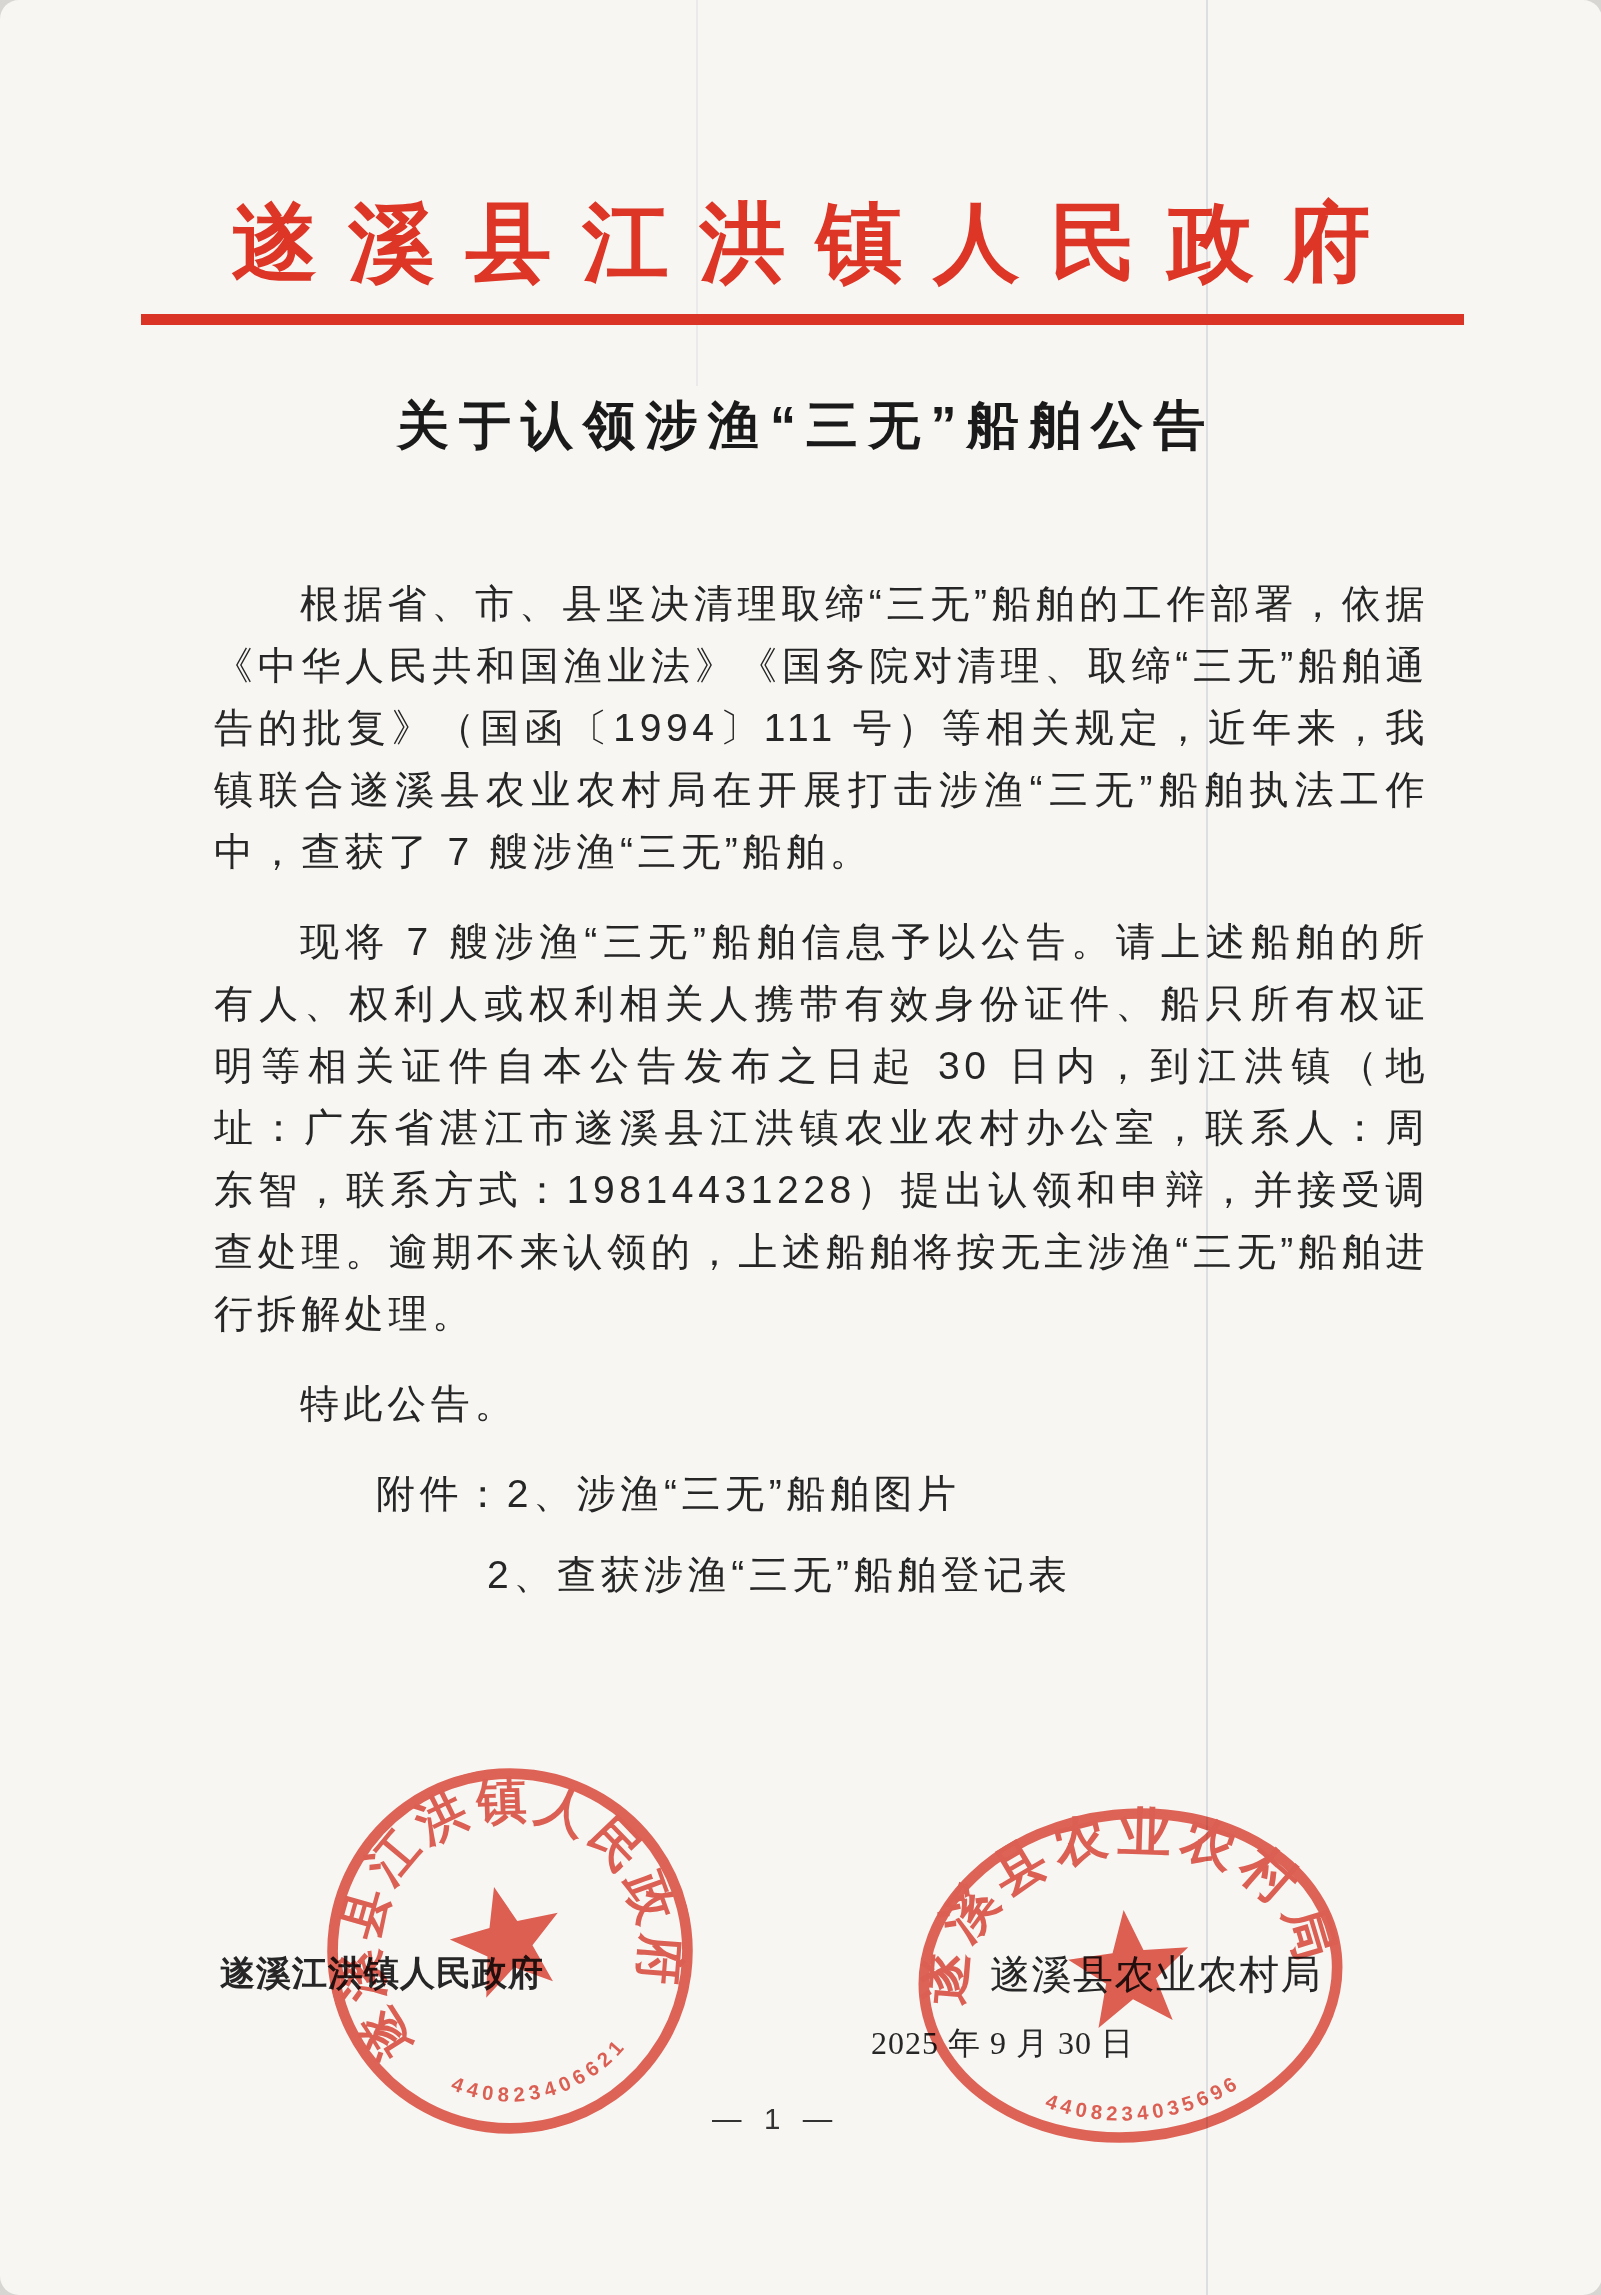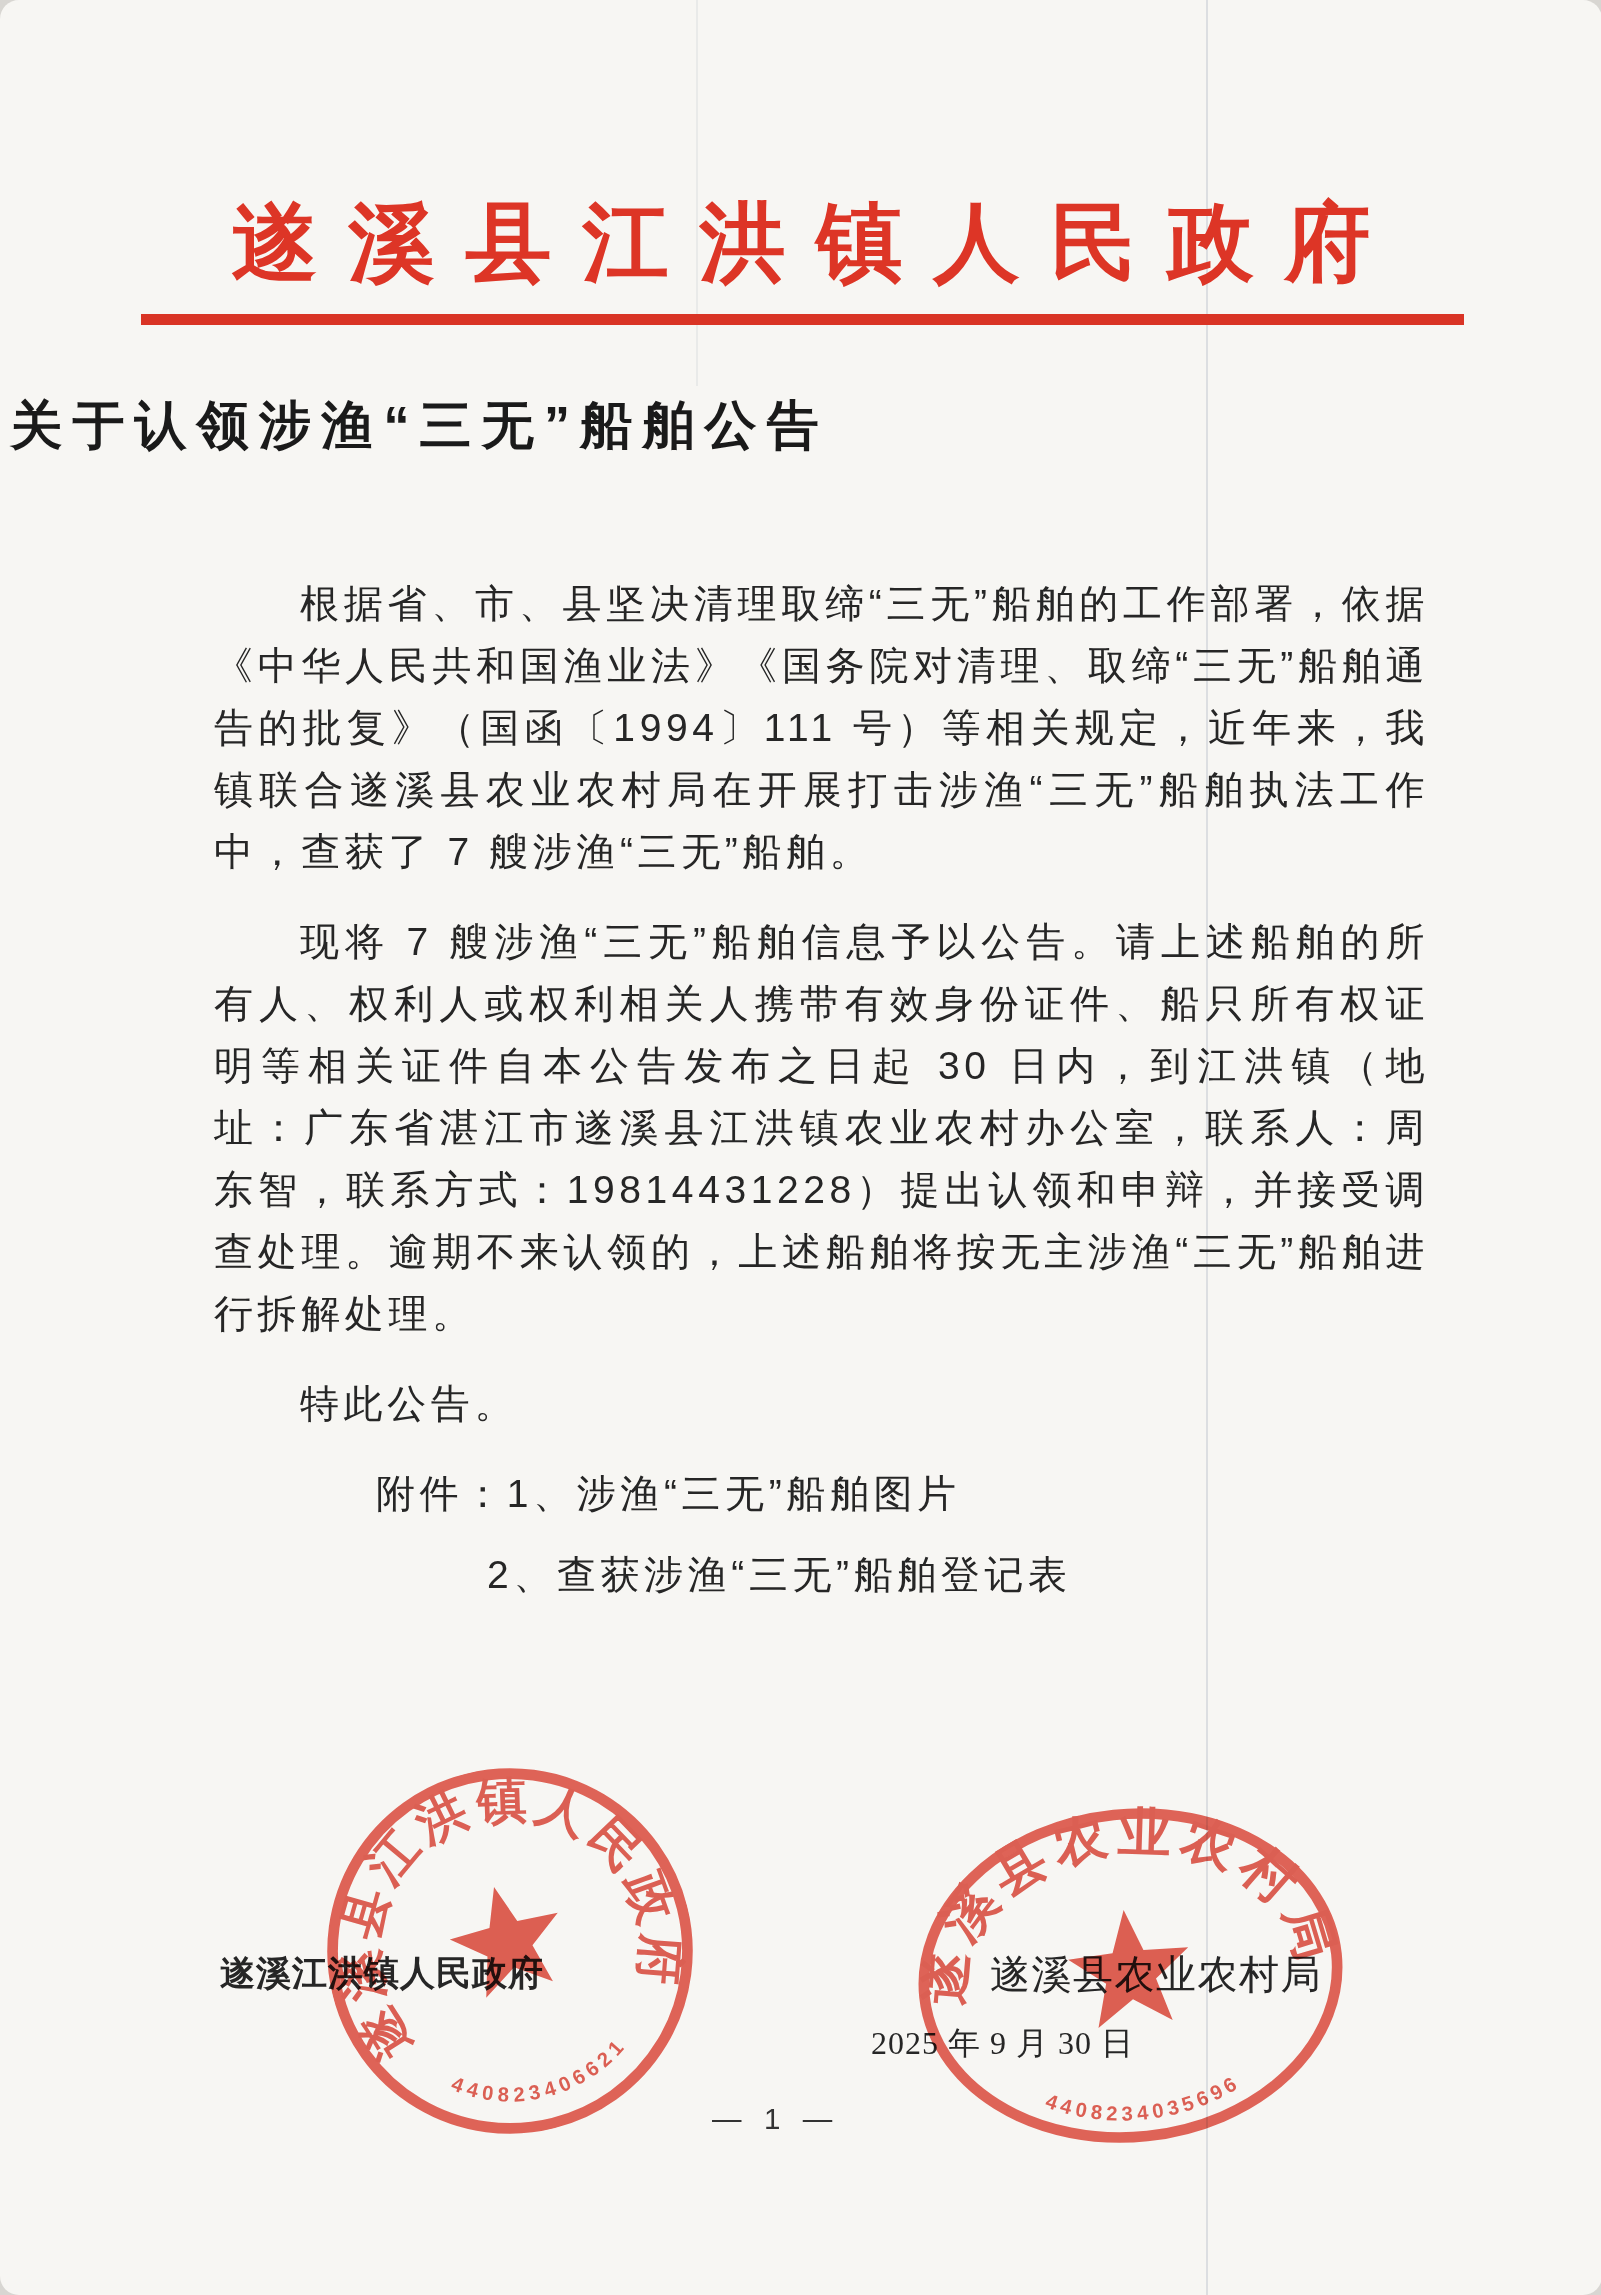--- a/index.html
+++ b/index.html
@@ -26,21 +26,21 @@
     color:#dd3526;
     white-space:nowrap;
   }
   .red-rule{
     position:absolute;top:314px;left:141px;
     width:1323px;height:10.7px;
     background:#d93425;
   }
   .doc-title{
     position:absolute;top:387px;left:0;right:0;
-    margin:0;
+    margin:0;text-align:center;
     font-size:52px;line-height:76px;font-weight:bold;
     letter-spacing:10.2px;text-indent:10.2px;
     color:#1a1a1a;white-space:nowrap;
   }
   .body-text{
     position:absolute;top:573px;left:214px;width:1215px;
     font-size:39px;line-height:62px;
     letter-spacing:4.6px;
     text-align:justify;
     color:#262626;
@@ -80,21 +80,21 @@
   <div class="red-rule"></div>
 
   <h1 class="doc-title">关于认领涉渔“三无”船舶公告</h1>
 
   <main class="body-text">
     <p>根据省、市、县坚决清理取缔“三无”船舶的工作部署，依据《中华人民共和国渔业法》《国务院对清理、取缔“三无”船舶通告的批复》（国函〔1994〕111 号）等相关规定，近年来，我镇联合遂溪县农业农村局在开展打击涉渔“三无”船舶执法工作中，查获了 7 艘涉渔“三无”船舶。</p>
     <p>现将 7 艘涉渔“三无”船舶信息予以公告。请上述船舶的所有人、权利人或权利相关人携带有效身份证件、船只所有权证明等相关证件自本公告发布之日起 30 日内，到江洪镇（地址：广东省湛江市遂溪县江洪镇农业农村办公室，联系人：周东智，联系方式：19814431228）提出认领和申辩，并接受调查处理。逾期不来认领的，上述船舶将按无主涉渔“三无”船舶进行拆解处理。</p>
     <p>特此公告。</p>
     <div class="attachments">
       <div class="att-line att-line1">
-        <span>附件：</span><span>1、涉渔“三无”船舶图片</span>
+        <span>附件：</span><span>2、涉渔“三无”船舶图片</span>
       </div>
       <div class="att-line att-line2">2、查获涉渔“三无”船舶登记表</div>
     </div>
   </main>
 
   <div class="sig sig-left">遂溪江洪镇人民政府</div>
   <div class="sig sig-right">遂溪县农业农村局</div>
   <div class="sig sig-date">2025 年 9 月 30 日</div>
 
   <div class="page-number">— 1 —</div>

